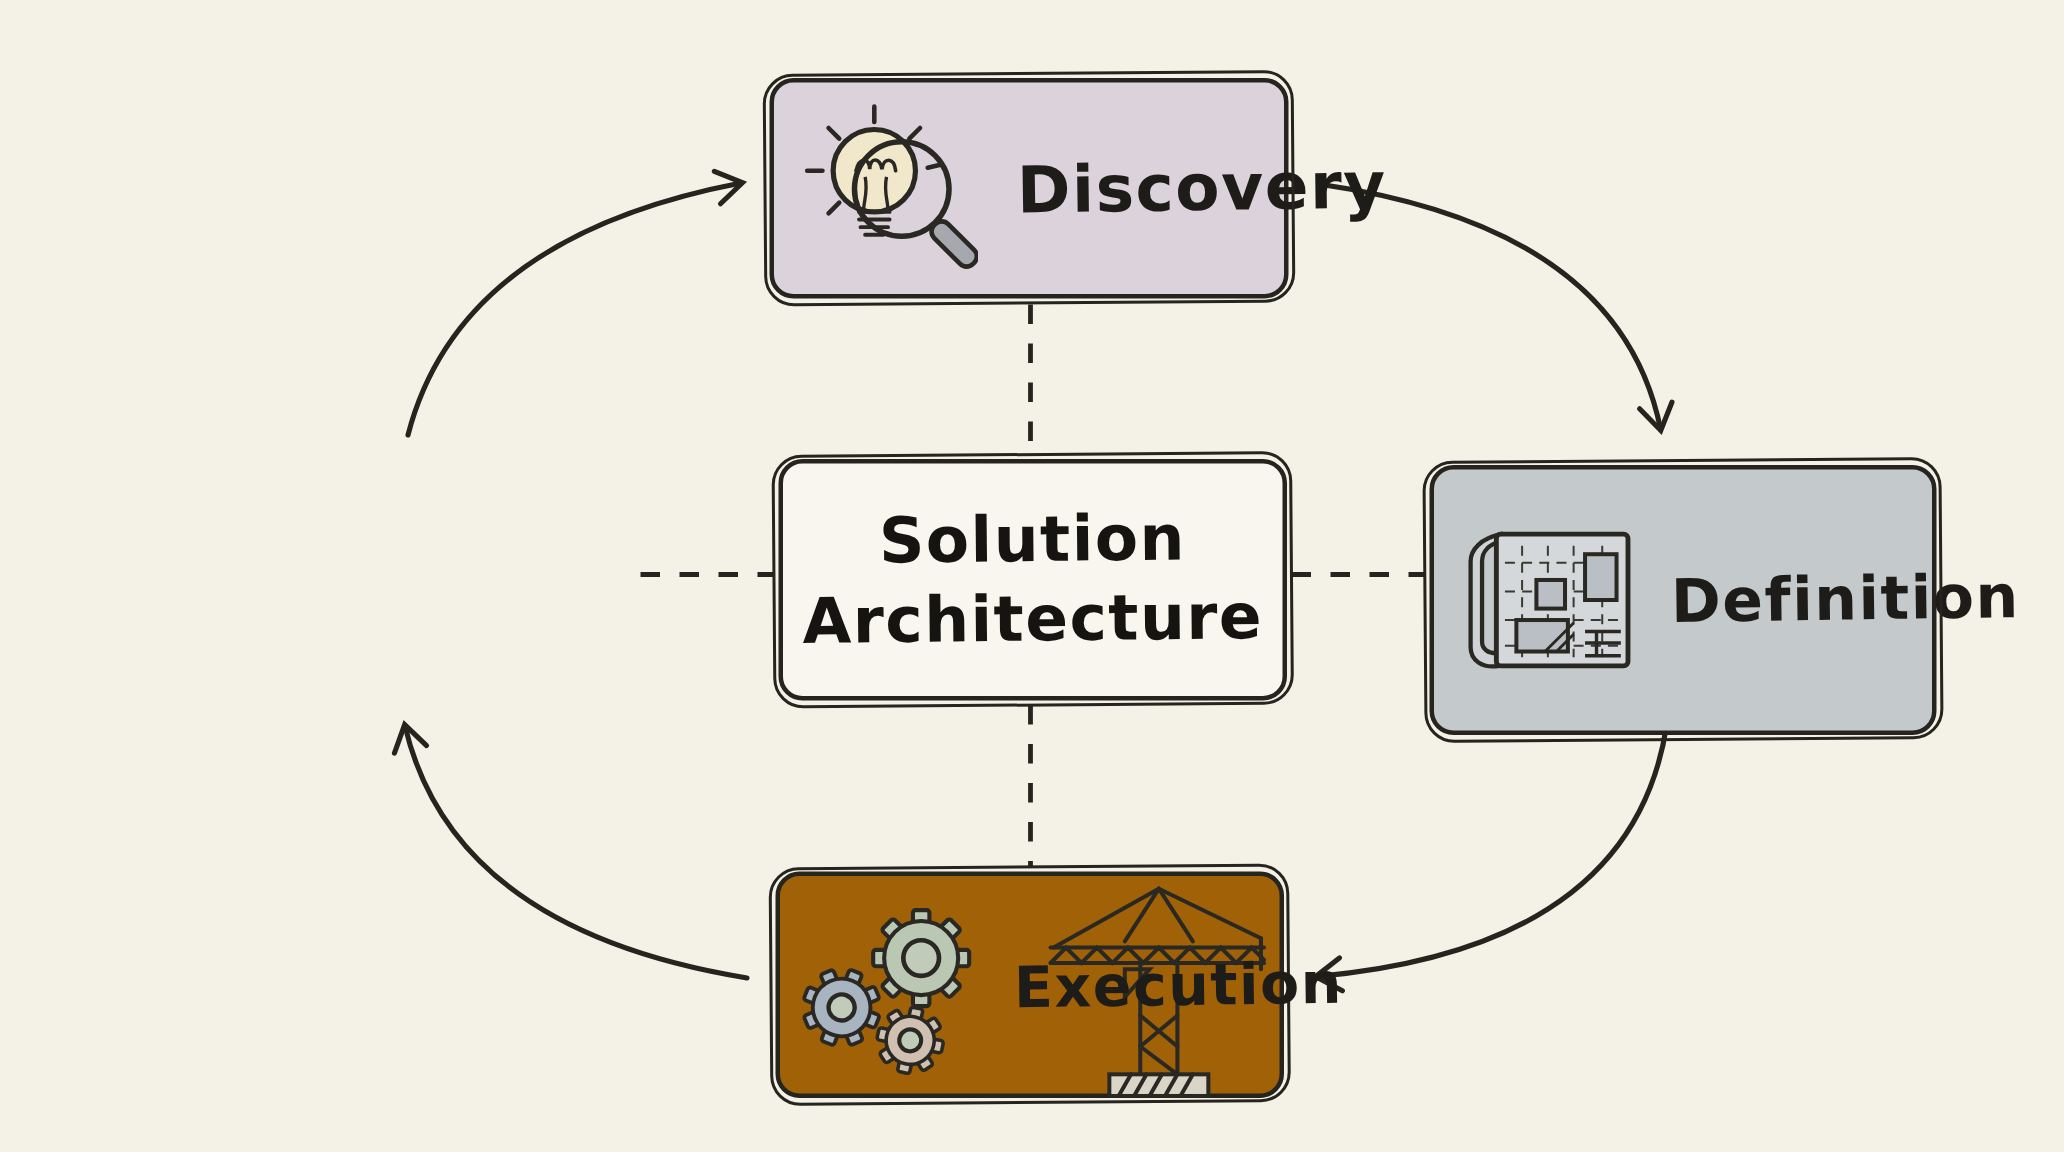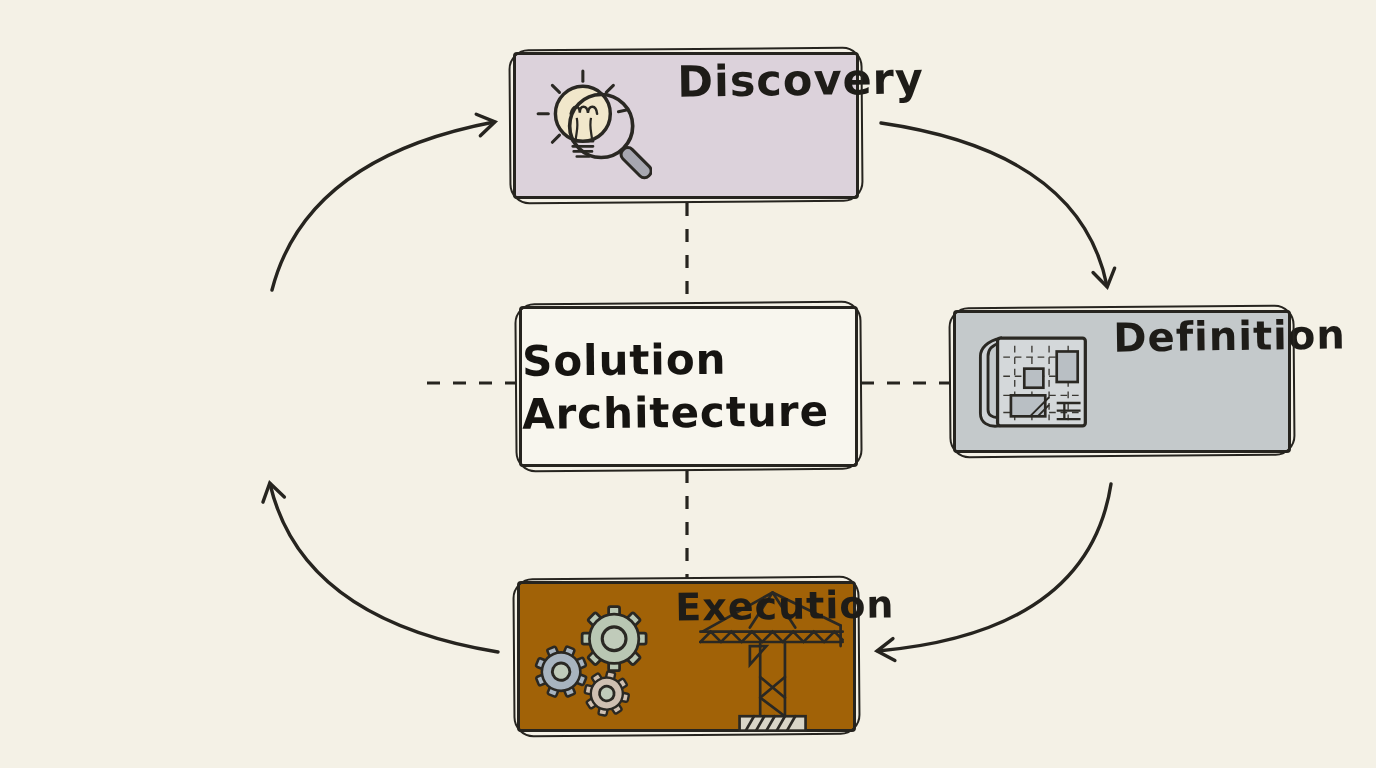--- a/index.html
+++ b/index.html
@@ -7,22 +7,22 @@
     position:relative;
     width:1376px;height:768px;
     background:#f4f1e6;
     overflow:hidden;
     font-family:"DejaVu Sans", sans-serif;
   }
   .overlay{position:absolute;left:0;top:0;width:1376px;height:768px;pointer-events:none;}
   .node{
     position:absolute;
     border:3px solid #26241f;
-    border-radius:4px;
-    display:flex;
+    border-radius:16px;
+    display:flex;align-items:center;
     box-sizing:border-box;
   }
   
   .node::after{
     content:"";
     position:absolute;inset:-7px;
     border:2px solid #26241f;
     border-radius:20px;
     transform:rotate(-0.45deg);
     pointer-events:none;
@@ -32,21 +32,21 @@
     font-weight:700;
     letter-spacing:1px;
     white-space:nowrap;
     transform:rotate(-0.8deg);
   }
   .icon-wrap{flex:0 0 auto;display:flex;align-items:center;justify-content:center;}
 
   #node-discovery{left:513px;top:52px;width:346px;height:147px;padding:0 10px 0 14px;}
   #node-discovery .node-label{font-size:43px;margin-left:26px;}
 
-  #node-definition{left:953px;top:310px;width:338px;height:143px;padding:0 8px 0 12px;}
+  #node-definition{left:953px;top:310px;width:338px;height:180px;padding:0 8px 0 12px;}
   #node-definition .node-label{font-size:40px;margin-left:22px;}
 
   #node-execution{left:517px;top:581px;width:339px;height:151px;padding:0 8px 0 10px;}
   #node-execution .node-label{font-size:38px;position:relative;z-index:2;margin-left:18px;}
   #crane-icon-wrap{position:absolute;left:168px;top:-2px;width:165px;height:155px;z-index:1;}
 
   #node-evolution{left:85px;top:308px;width:339px;height:155px;padding:0 8px 0 12px;}
   #node-evolution .node-label{font-size:39px;margin-left:18px;}
 
   #node-center{

